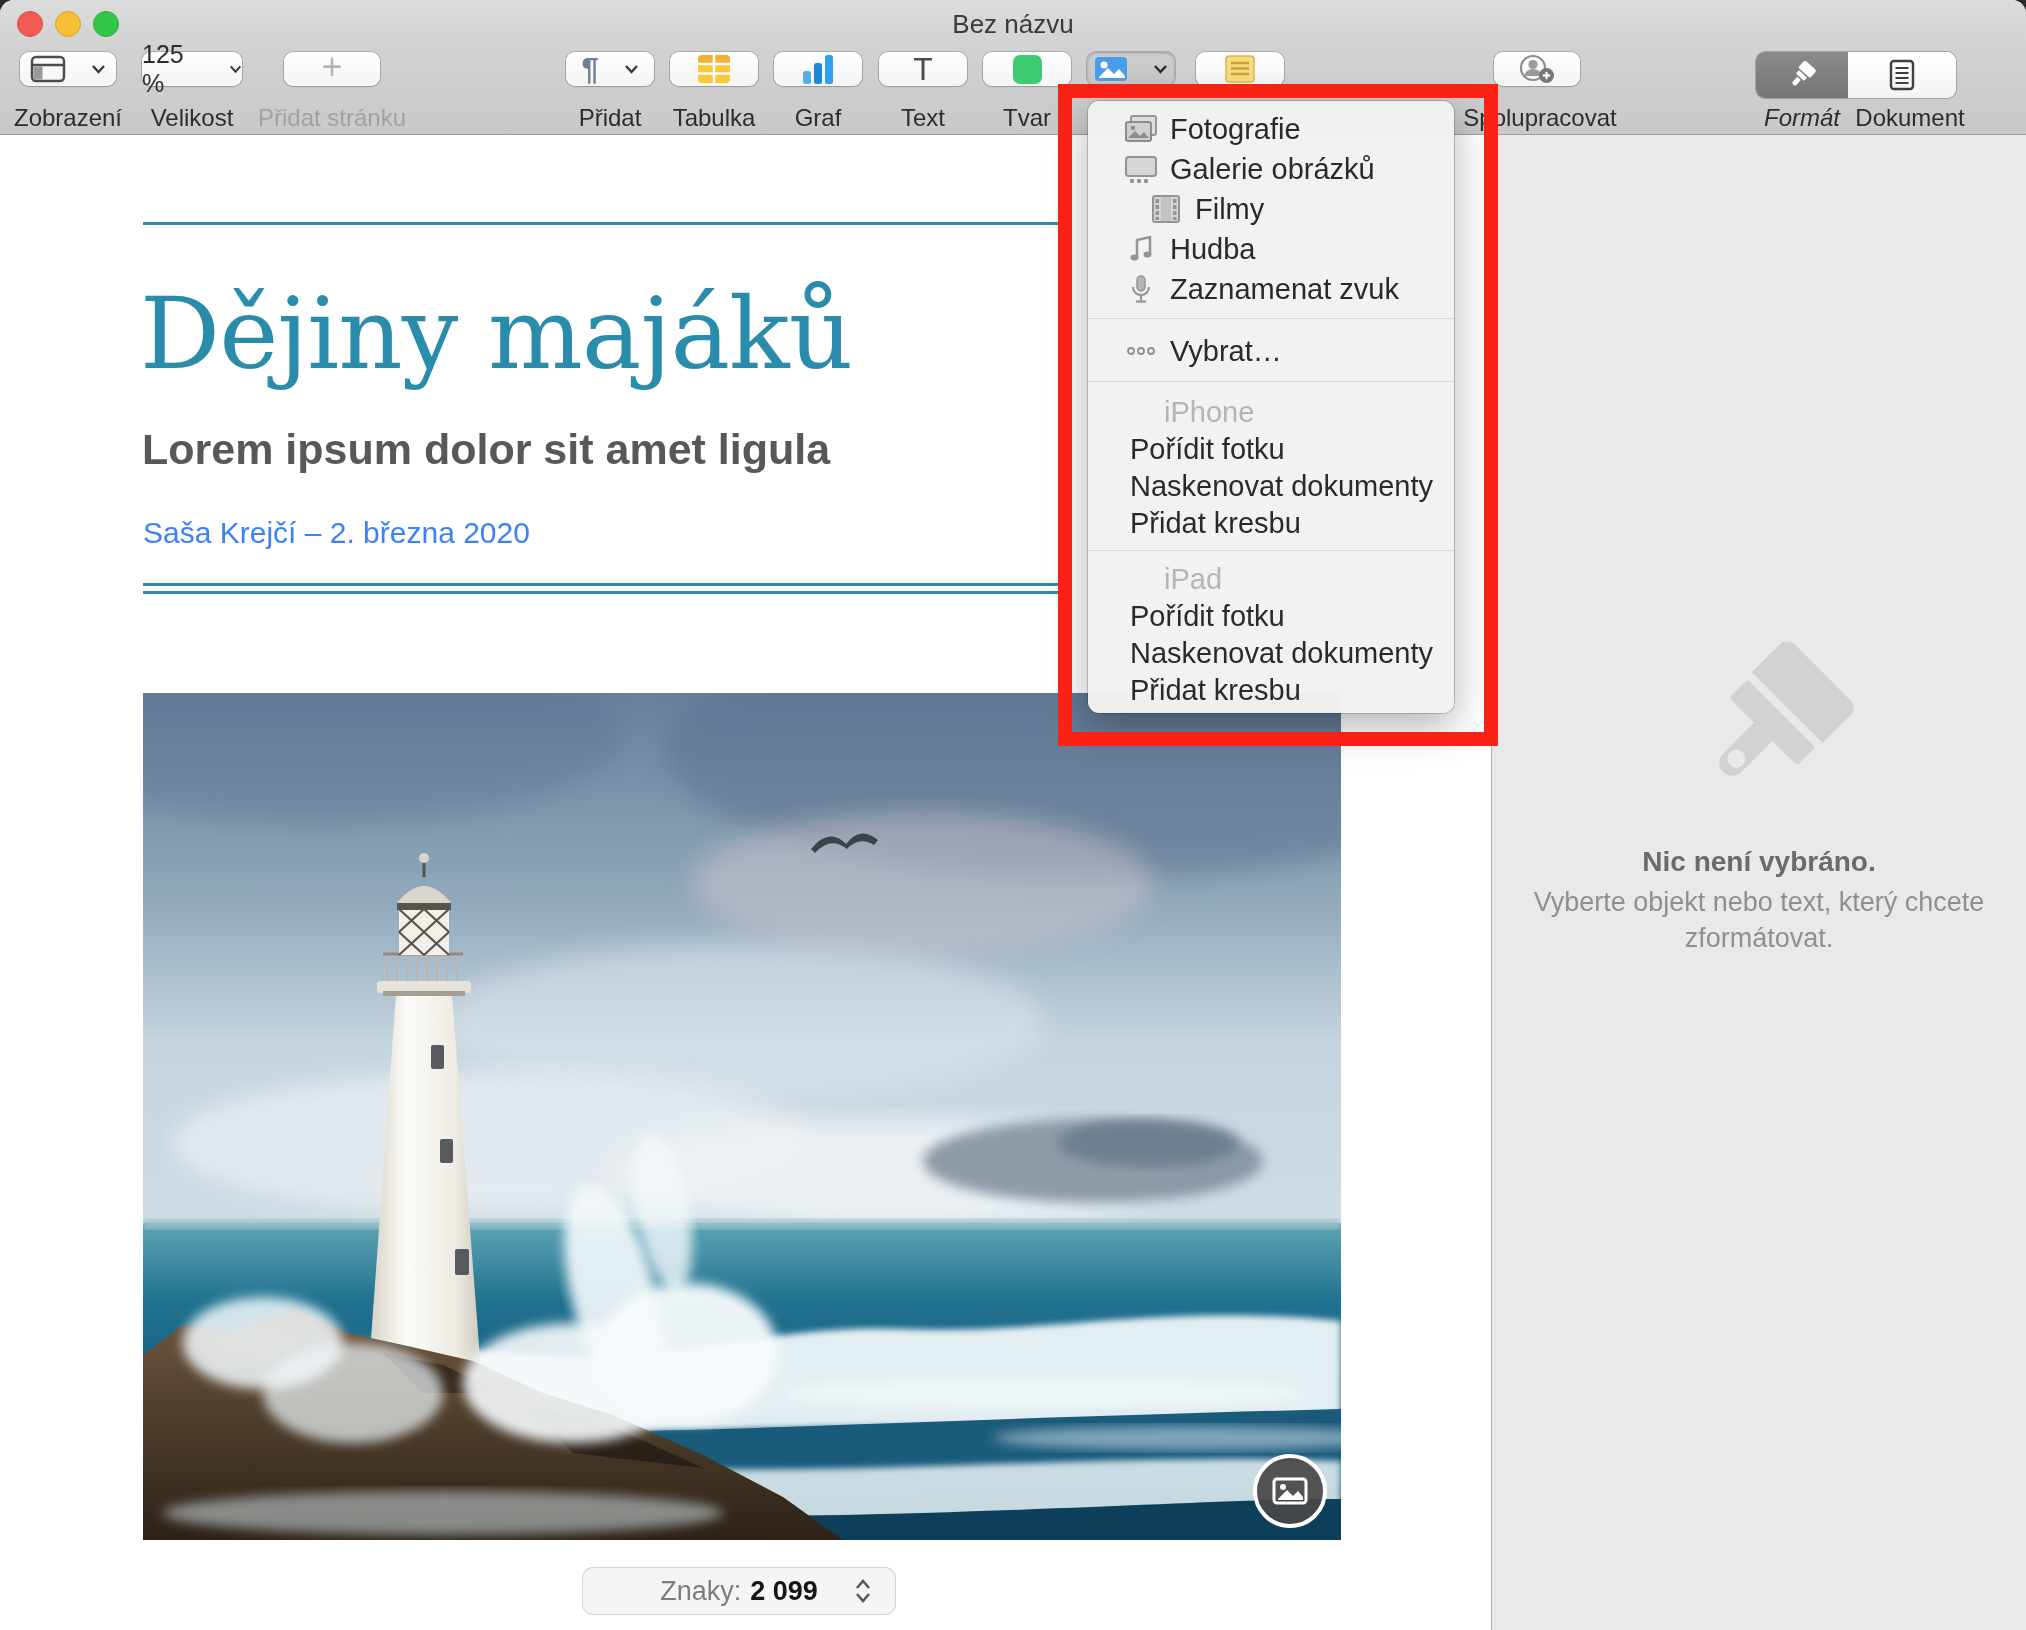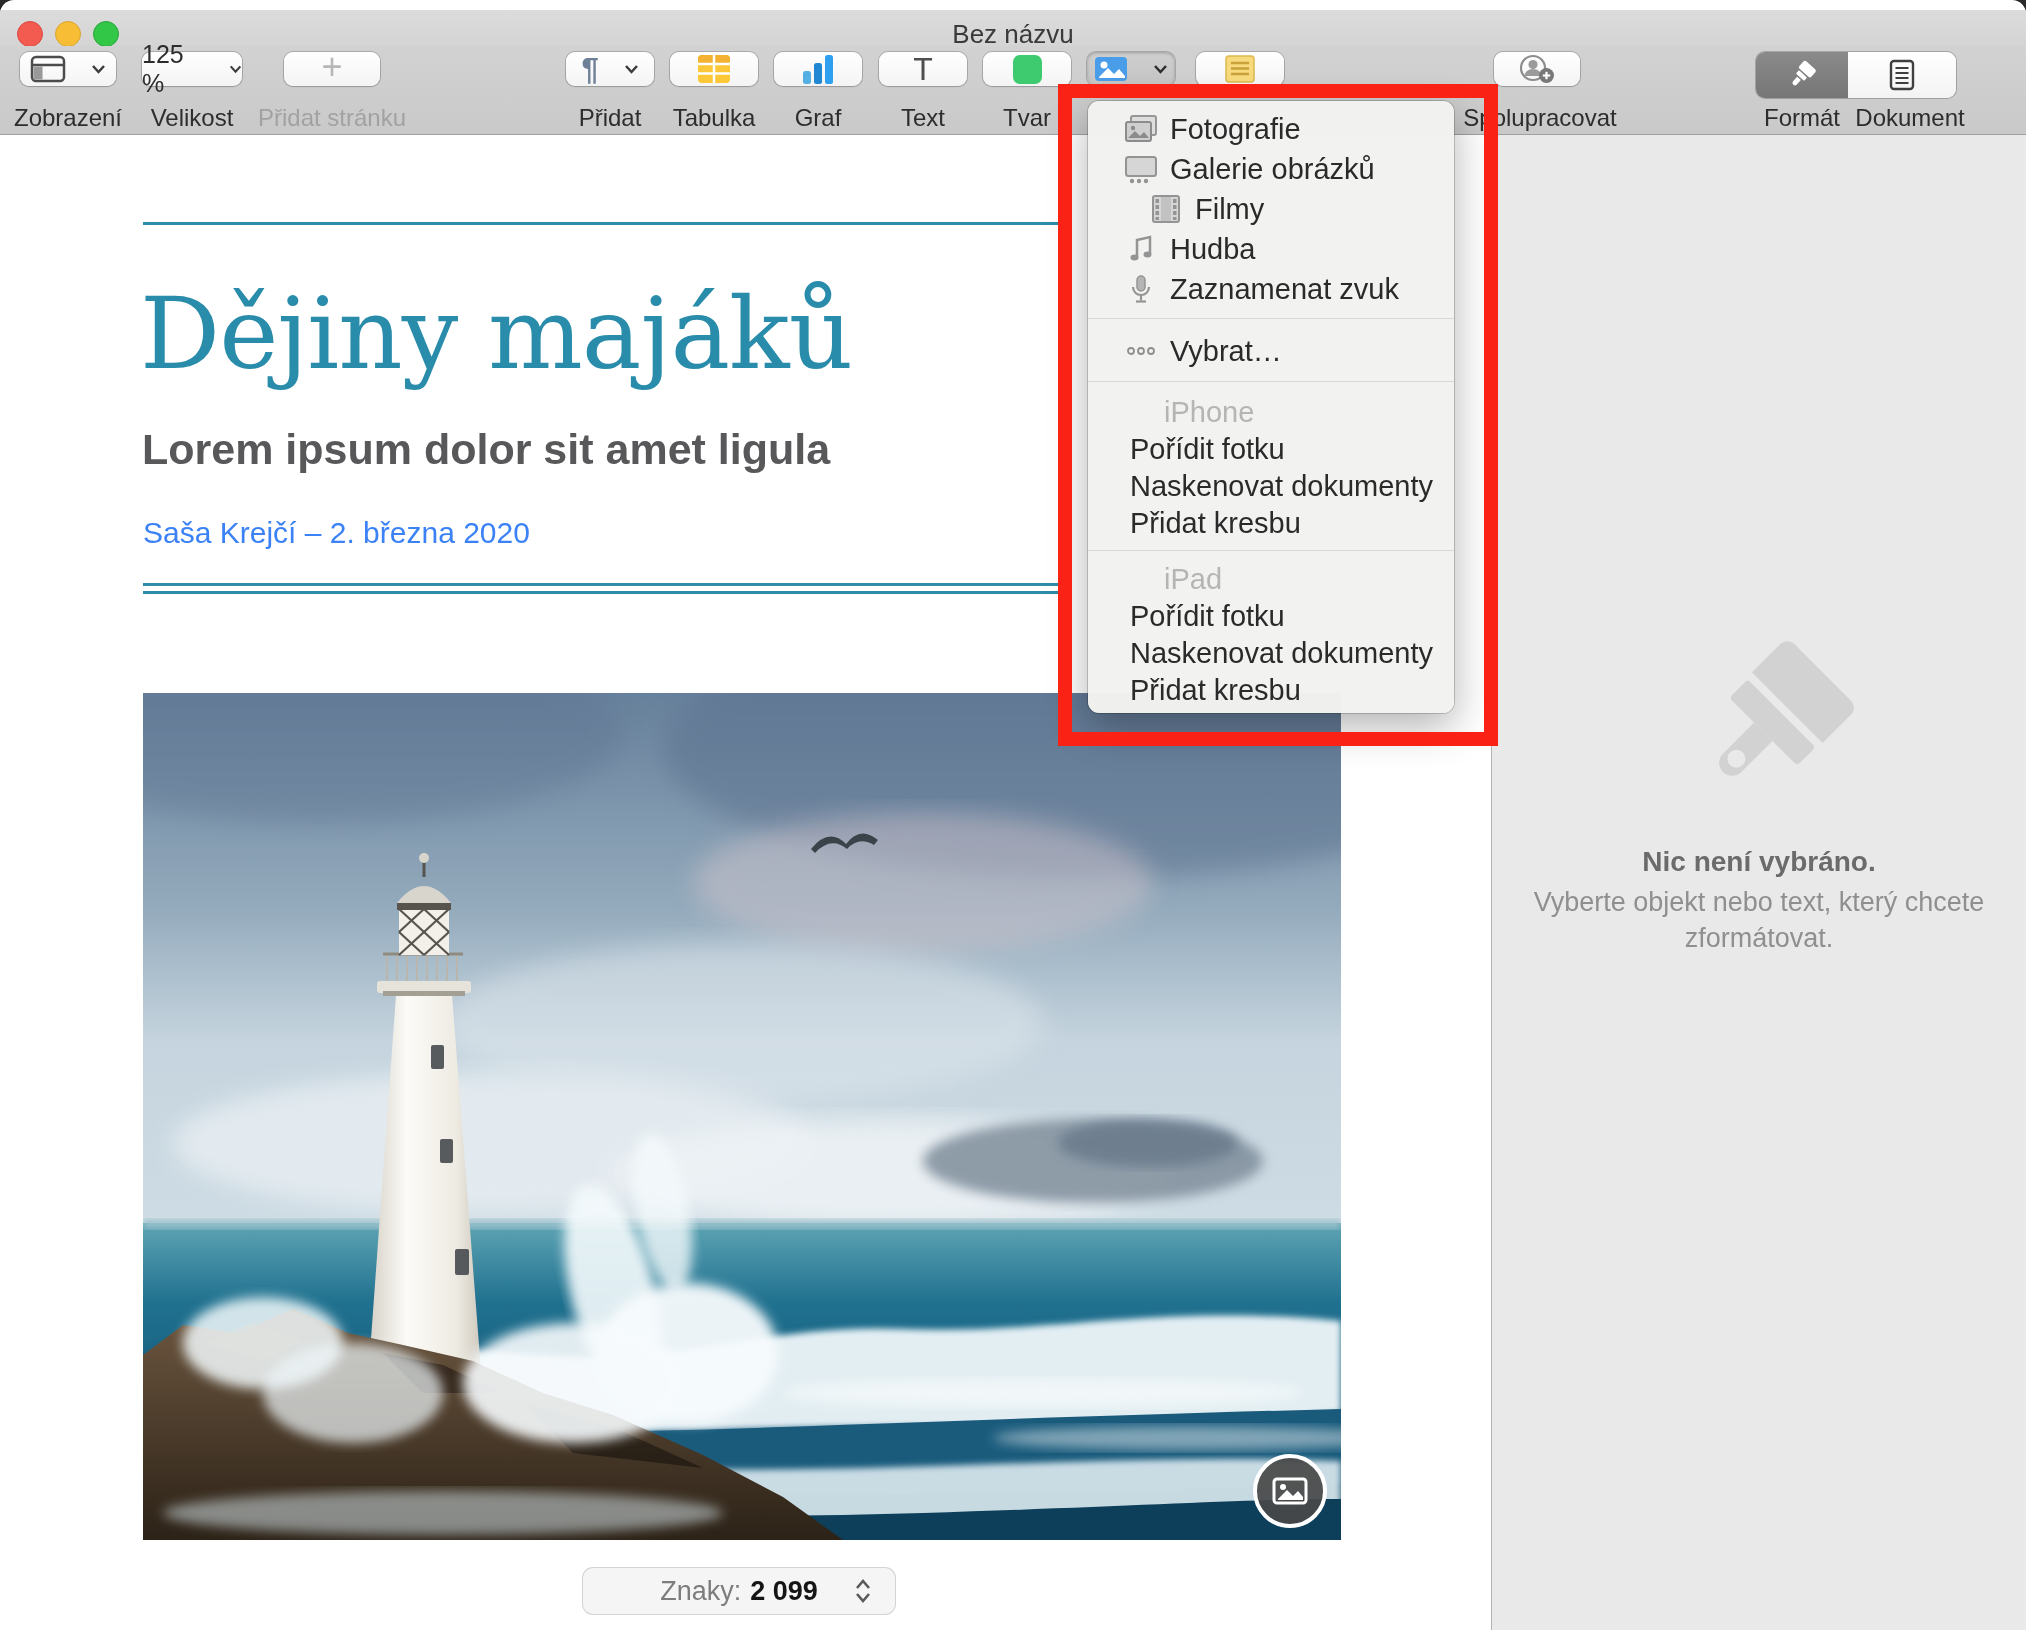--- a/index.html
+++ b/index.html
@@ -1,19 +1,19 @@
 <!DOCTYPE html>
 <html><head>
 <meta charset="utf-8">
 <style>
   html,body{margin:0;padding:0;background:#2b2b2b;font-family:"Liberation Sans",sans-serif;}
   #window{position:relative;width:2026px;height:1630px;background:#fff;border-radius:14px 14px 0 0;overflow:hidden;box-shadow:0 0 0 1px rgba(0,0,0,.35);}
 
   
-  .titlebar{position:absolute;top:10px;left:0;right:0;height:46px;background:linear-gradient(#dcdcdc,#d2d2d2);z-index:5;}
+  .titlebar{position:absolute;top:0;left:0;right:0;height:46px;background:linear-gradient(#dcdcdc,#d2d2d2);z-index:5;}
   .win-title{position:absolute;top:9px;left:0;right:0;text-align:center;font-size:26px;color:#3a3a3a;}
   .traffic{position:absolute;top:11px;left:17px;display:flex;gap:12px;}
   .light{width:24px;height:24px;border-radius:50%;}
   .light.red{background:#f35b51;border:1px solid #d9473e;}
   .light.yellow{background:#f6bd35;border:1px solid #dba32c;}
   .light.green{background:#33c748;border:1px solid #27a63a;}
 
   .toolbar{position:absolute;top:46px;left:0;right:0;height:88px;background:linear-gradient(#d2d2d2,#c9c9c9);border-bottom:1px solid #a0a0a0;z-index:5;}
   .tbtn{position:absolute;top:6px;height:34px;border-radius:9px;background:linear-gradient(#ffffff,#f4f4f4);
         box-shadow:0 0 0 1px rgba(0,0,0,.18),0 1px 2px rgba(0,0,0,.10);
@@ -189,21 +189,21 @@
       <div class="s2">
         <svg width="26" height="32" viewBox="0 0 26 32">
           <rect x="2" y="2" width="22" height="28" rx="3" fill="none" stroke="#3f3f3f" stroke-width="2.4"></rect>
           <line x1="6.5" y1="9" x2="19.5" y2="9" stroke="#3f3f3f" stroke-width="2"></line>
           <line x1="6.5" y1="14" x2="19.5" y2="14" stroke="#3f3f3f" stroke-width="2"></line>
           <line x1="6.5" y1="19" x2="19.5" y2="19" stroke="#3f3f3f" stroke-width="2"></line>
           <line x1="6.5" y1="24" x2="19.5" y2="24" stroke="#3f3f3f" stroke-width="2"></line>
         </svg>
       </div>
     </div>
-    <div class="tlabel" style="left:1802px;">Formát</div>
+    <div class="tlabel" style="left:1802px;font-style:italic;">Formát</div>
     <div class="tlabel" style="left:1910px;">Dokument</div>
   </div>
 
   <div class="page">
     <div class="rule" style="top:88px;"></div>
     <div class="doc-title">Dějiny majáků</div>
     <div class="doc-subtitle">Lorem ipsum dolor sit amet ligula</div>
     <div class="doc-byline">Saša Krejčí – 2. března 2020</div>
     <div class="rule" style="top:449px;"></div>
     <div class="rule" style="top:457px;"></div>

